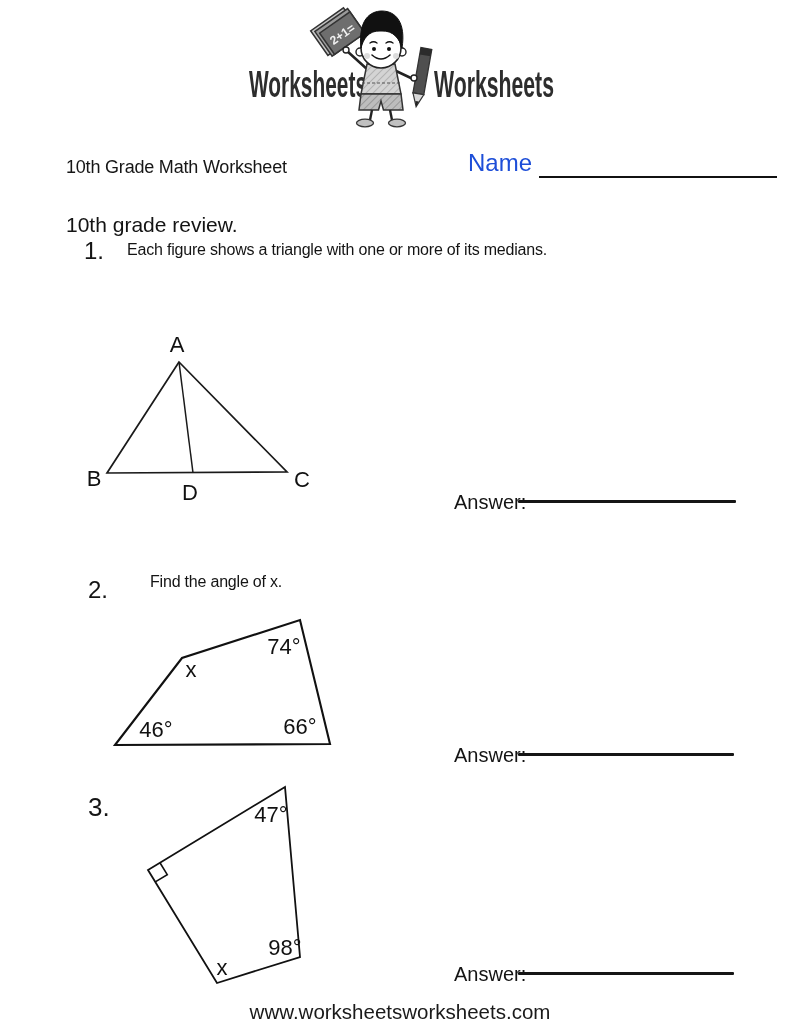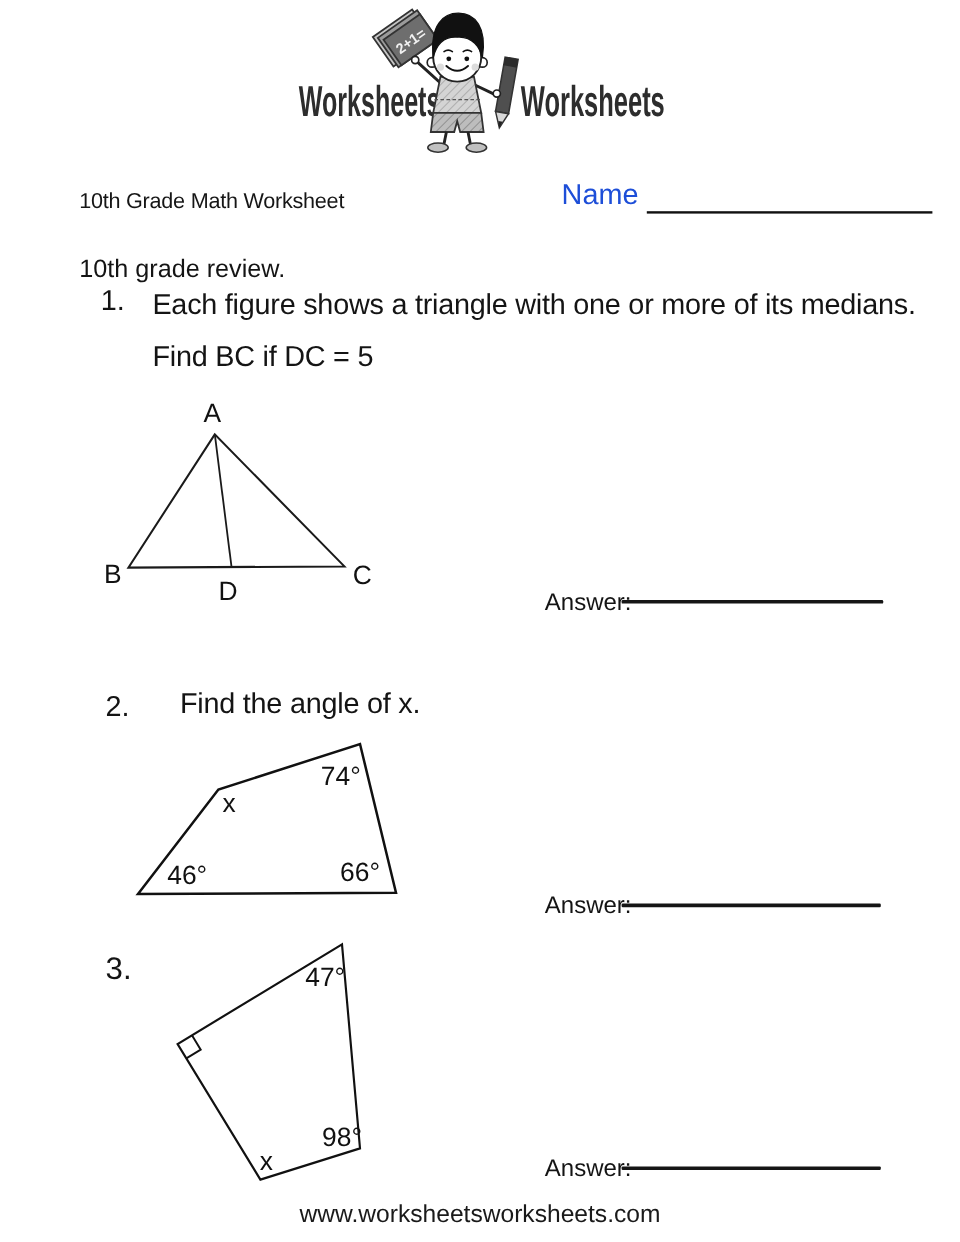--- a/index.html
+++ b/index.html
@@ -11,21 +11,21 @@
     height: 1035px;
     background: #ffffff;
     overflow: hidden;
   }
   .abs { position: absolute; }
   .title { font-size: 18px; letter-spacing: -0.2px; color: #161616; }
   .name-label { font-size: 24px; color: #1d4ed8; }
   .name-line { border-bottom: 2.5px solid #111; height: 0; }
   .subtitle { font-size: 21px; }
   .prob-num { font-size: 24px; }
-  .prob-text { font-size: 24px; letter-spacing: -0.2px; text-align: right; }
+  .prob-text { font-size: 16px; letter-spacing: -0.2px; text-align: right; }
   .answer-label { font-size: 20px; }
   .answer-line { background: #151515; height: 3px; border-radius: 1px; }
   .footer { width: 800px; text-align: center; font-size: 20.5px; color: #1a1a1a; }
   svg text { font-family: "Liberation Sans", "DejaVu Sans", sans-serif; }
   .fig-label { font-size: 22px; fill: #111; }
 </style>
 </head>
 <body>
 
 <div class="page">
@@ -90,21 +90,20 @@
     </g>
   </svg>
 
   <div class="abs title" style="left:66px; top:157px;">10th Grade Math Worksheet</div>
   <div class="abs name-label" style="left:468px; top:149px;">Name</div>
   <div class="abs name-line" style="left:539px; top:176px; width:238px;"></div>
   <div class="abs subtitle" style="left:66px; top:196px;margin-top:17px;">10th grade review.</div>
 
   <div class="abs prob-num" style="left:84px; top:237px;">1.</div>
   <div class="abs prob-text" style="left:127px; top:241px;">Each figure shows a triangle with one or more of its medians.</div>
-  <div class="abs prob-text" style="left:127px; top:284px;">Find BC if DC = 5</div>
 
   <svg class="abs" style="left:60px; top:330px;" width="260" height="180" viewBox="0 0 260 180">
     <polygon points="119,32 47,143 227,142" fill="none" stroke="#1a1a1a" stroke-width="1.7"></polygon>
     <line x1="119" y1="32" x2="133" y2="143" stroke="#1a1a1a" stroke-width="1.5"></line>
     <text class="fig-label" x="117" y="22" text-anchor="middle">A</text>
     <text class="fig-label" x="34" y="156" text-anchor="middle">B</text>
     <text class="fig-label" x="242" y="157" text-anchor="middle">C</text>
     <text class="fig-label" x="130" y="170" text-anchor="middle">D</text>
   </svg>
 

